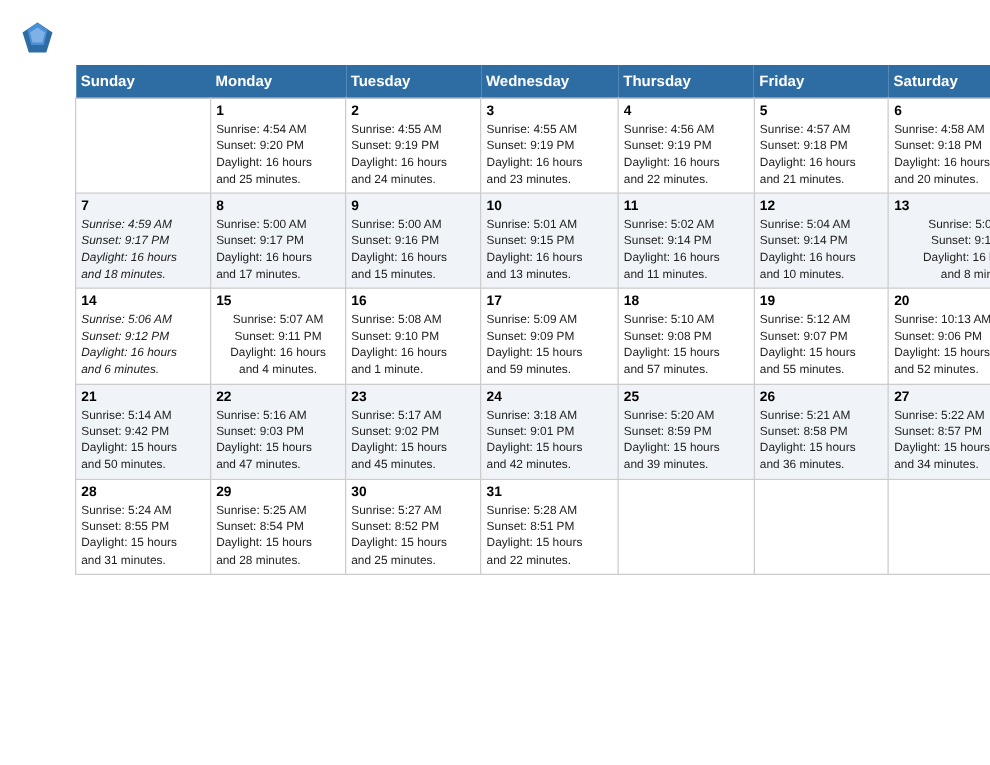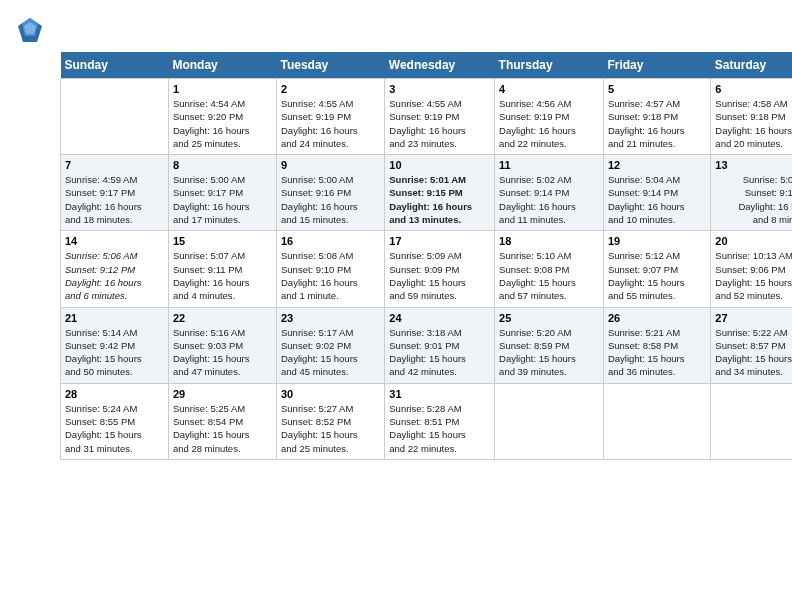--- a/index.html
+++ b/index.html
@@ -162,42 +162,42 @@
           <div class="day-num">6</div>
           <div class="day-info" style="white-space: pre-line;">Sunrise: 4:58 AM
 Sunset: 9:18 PM
 Daylight: 16 hours
 and 20 minutes.</div>
         </td>
       </tr>
       <tr>
         <td>
           <div class="day-num">7</div>
-          <div class="day-info" style="white-space: pre-line;">Sunrise: 4:59 AM
+          <div class="day-info" style="white-space: pre-line; font-style: italic;">Sunrise: 4:59 AM
 Sunset: 9:17 PM
 Daylight: 16 hours
 and 18 minutes.</div>
         </td>
         <td>
           <div class="day-num">8</div>
           <div class="day-info" style="white-space: pre-line;">Sunrise: 5:00 AM
 Sunset: 9:17 PM
 Daylight: 16 hours
 and 17 minutes.</div>
         </td>
         <td>
           <div class="day-num">9</div>
           <div class="day-info" style="white-space: pre-line;">Sunrise: 5:00 AM
 Sunset: 9:16 PM
 Daylight: 16 hours
 and 15 minutes.</div>
         </td>
         <td>
           <div class="day-num">10</div>
-          <div class="day-info" style="white-space: pre-line; font-weight: bold;">Sunrise: 5:01 AM
+          <div class="day-info" style="white-space: pre-line;">Sunrise: 5:01 AM
 Sunset: 9:15 PM
 Daylight: 16 hours
 and 13 minutes.</div>
         </td>
         <td>
           <div class="day-num">11</div>
           <div class="day-info" style="white-space: pre-line;">Sunrise: 5:02 AM
 Sunset: 9:14 PM
 Daylight: 16 hours
 and 11 minutes.</div>
@@ -220,21 +220,21 @@
       <tr>
         <td>
           <div class="day-num">14</div>
           <div class="day-info" style="white-space: pre-line; font-style: italic;">Sunrise: 5:06 AM
 Sunset: 9:12 PM
 Daylight: 16 hours
 and 6 minutes.</div>
         </td>
         <td>
           <div class="day-num">15</div>
-          <div class="day-info" style="white-space: pre-line;">Sunrise: 5:07 AM
+          <div class="day-info" style="white-space: pre-line; text-align: center;">Sunrise: 5:07 AM
 Sunset: 9:11 PM
 Daylight: 16 hours
 and 4 minutes.</div>
         </td>
         <td>
           <div class="day-num">16</div>
           <div class="day-info" style="white-space: pre-line;">Sunrise: 5:08 AM
 Sunset: 9:10 PM
 Daylight: 16 hours
 and 1 minute.</div>

